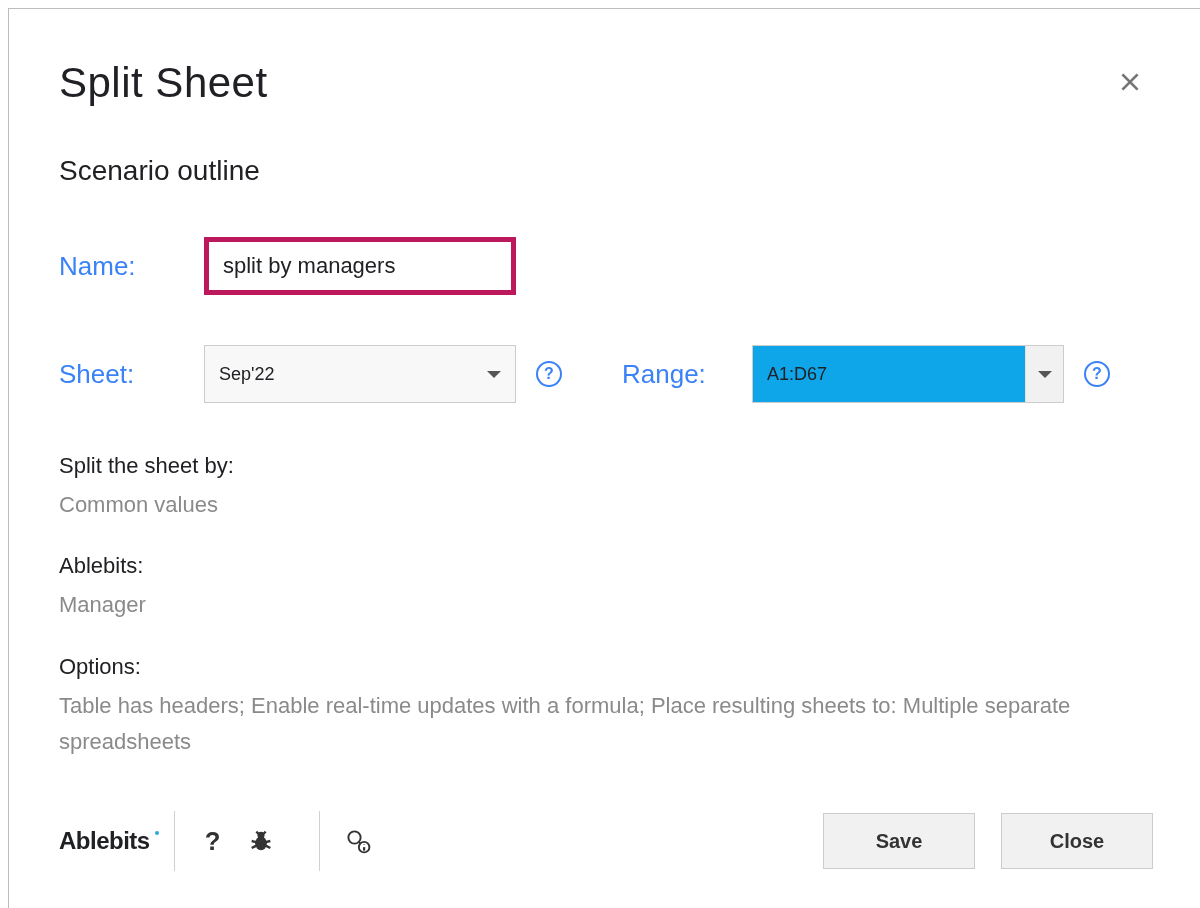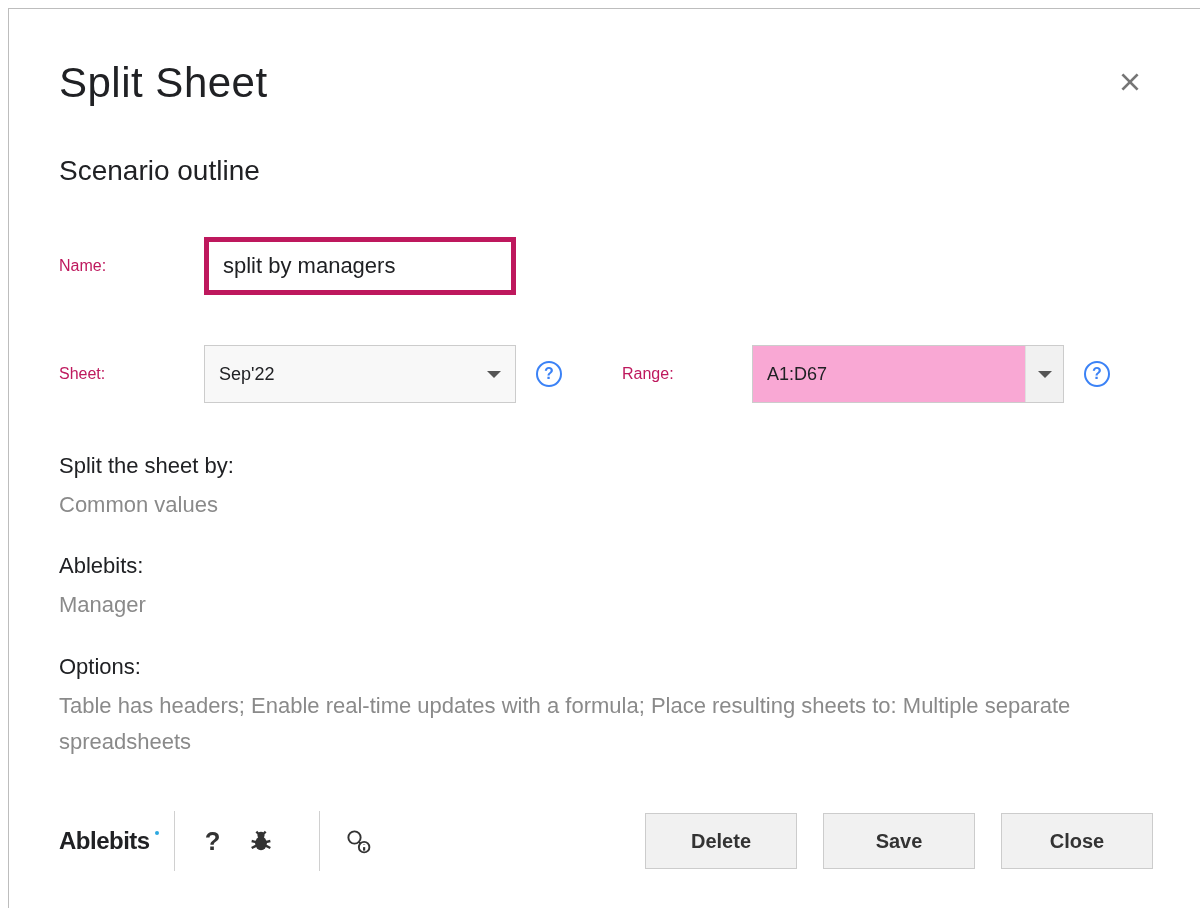--- a/index.html
+++ b/index.html
@@ -47,22 +47,22 @@
     color: #202124;
     margin-bottom: 50px;
   }
   .row {
     display: flex;
     align-items: center;
     margin-bottom: 50px;
   }
   .label-col {
     width: 145px;
-    font-size: 16px;
-    color: #be185d;
+    font-size: 26px;
+    color: #3b82f6;
   }
   .input-text {
     width: 312px;
     height: 58px;
     border: 5px solid #be185d;
     padding: 0 14px;
     font-size: 22px;
     color: #202124;
     background: #fff;
   }
@@ -73,21 +73,21 @@
     background: #f8f8f8;
     display: flex;
     align-items: center;
     justify-content: space-between;
     padding: 0 14px;
     font-size: 18px;
     color: #202124;
     cursor: pointer;
   }
   .select-box.white {
-    background: #f9a8d4;
+    background: #0ea5e9;
   }
   .select-box.white .caret-wrap {
     background: #f1f1f1;
     height: 56px;
     width: 38px;
     display:flex;
     align-items:center;
     justify-content:center;
     margin-right:-14px;
     border-left:1px solid #e0e0e0;
@@ -270,18 +270,17 @@
         <circle cx="12" cy="12" r="7"></circle>
         <line x1="17" y1="17" x2="22" y2="22"></line>
         <circle cx="23" cy="23" r="6" fill="#fff"></circle>
         <line x1="23" y1="20" x2="23" y2="20.5" stroke-width="2.5"></line>
         <line x1="23" y1="23" x2="23" y2="27" stroke-width="2.5"></line>
       </svg>
     </div>
 
     <div class="spacer"></div>
 
-    <div class="btn">Delete</div>
     <div class="btn">Save</div>
     <div class="btn">Close</div>
   </div>
 
 </div>
 
 </body></html>

